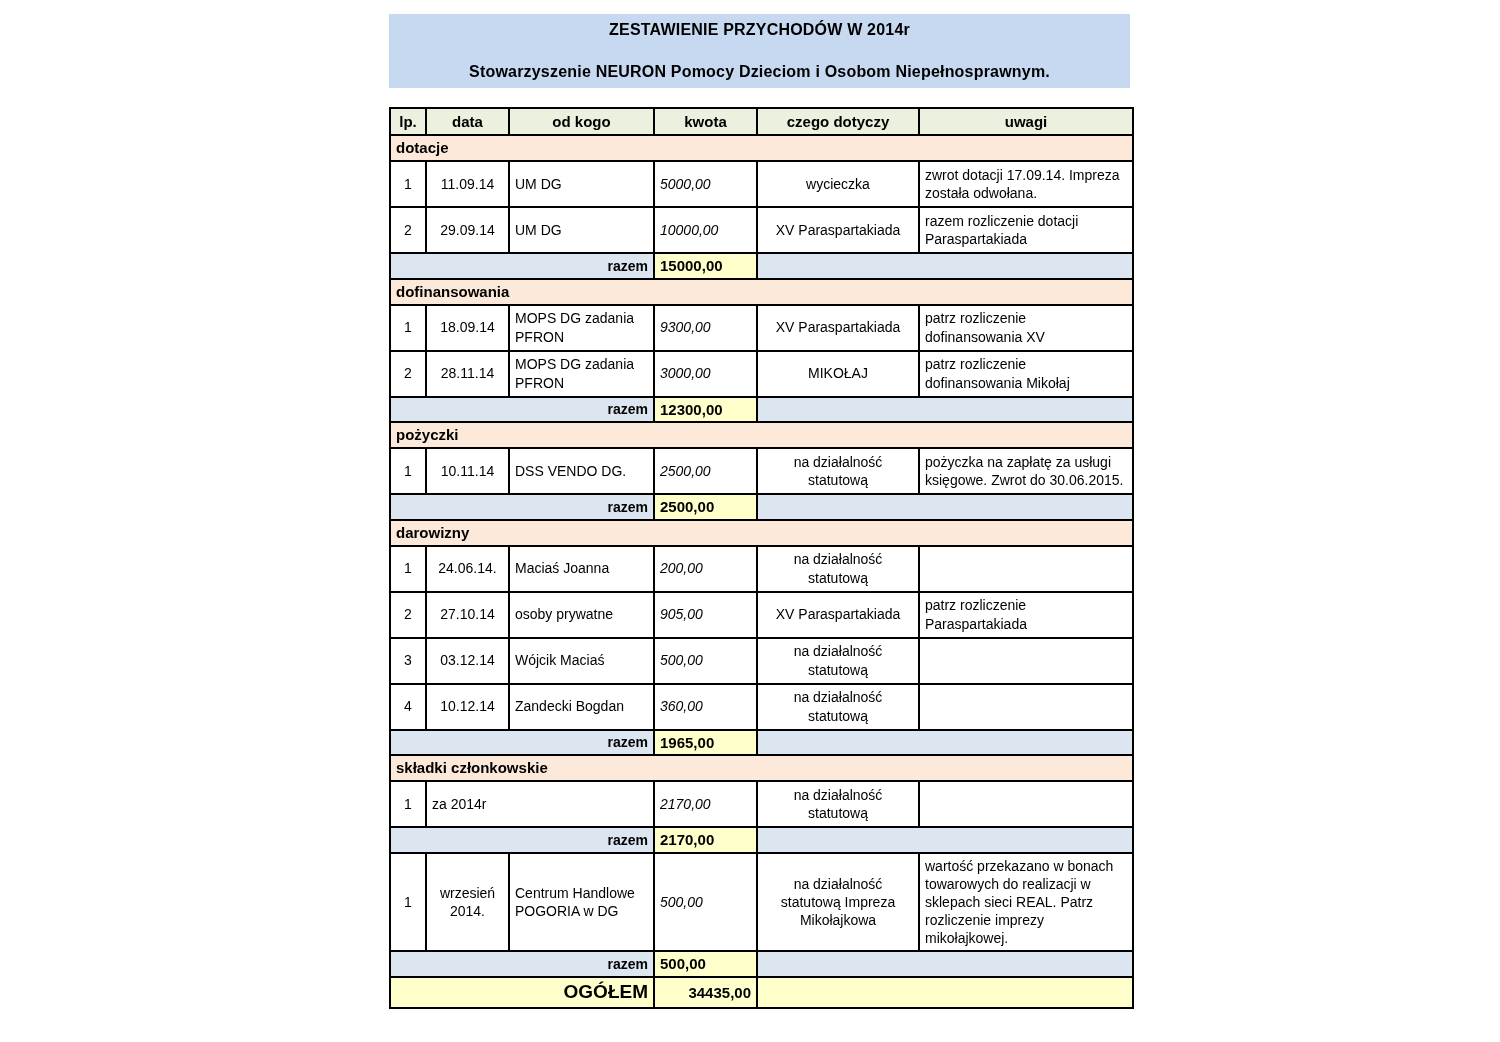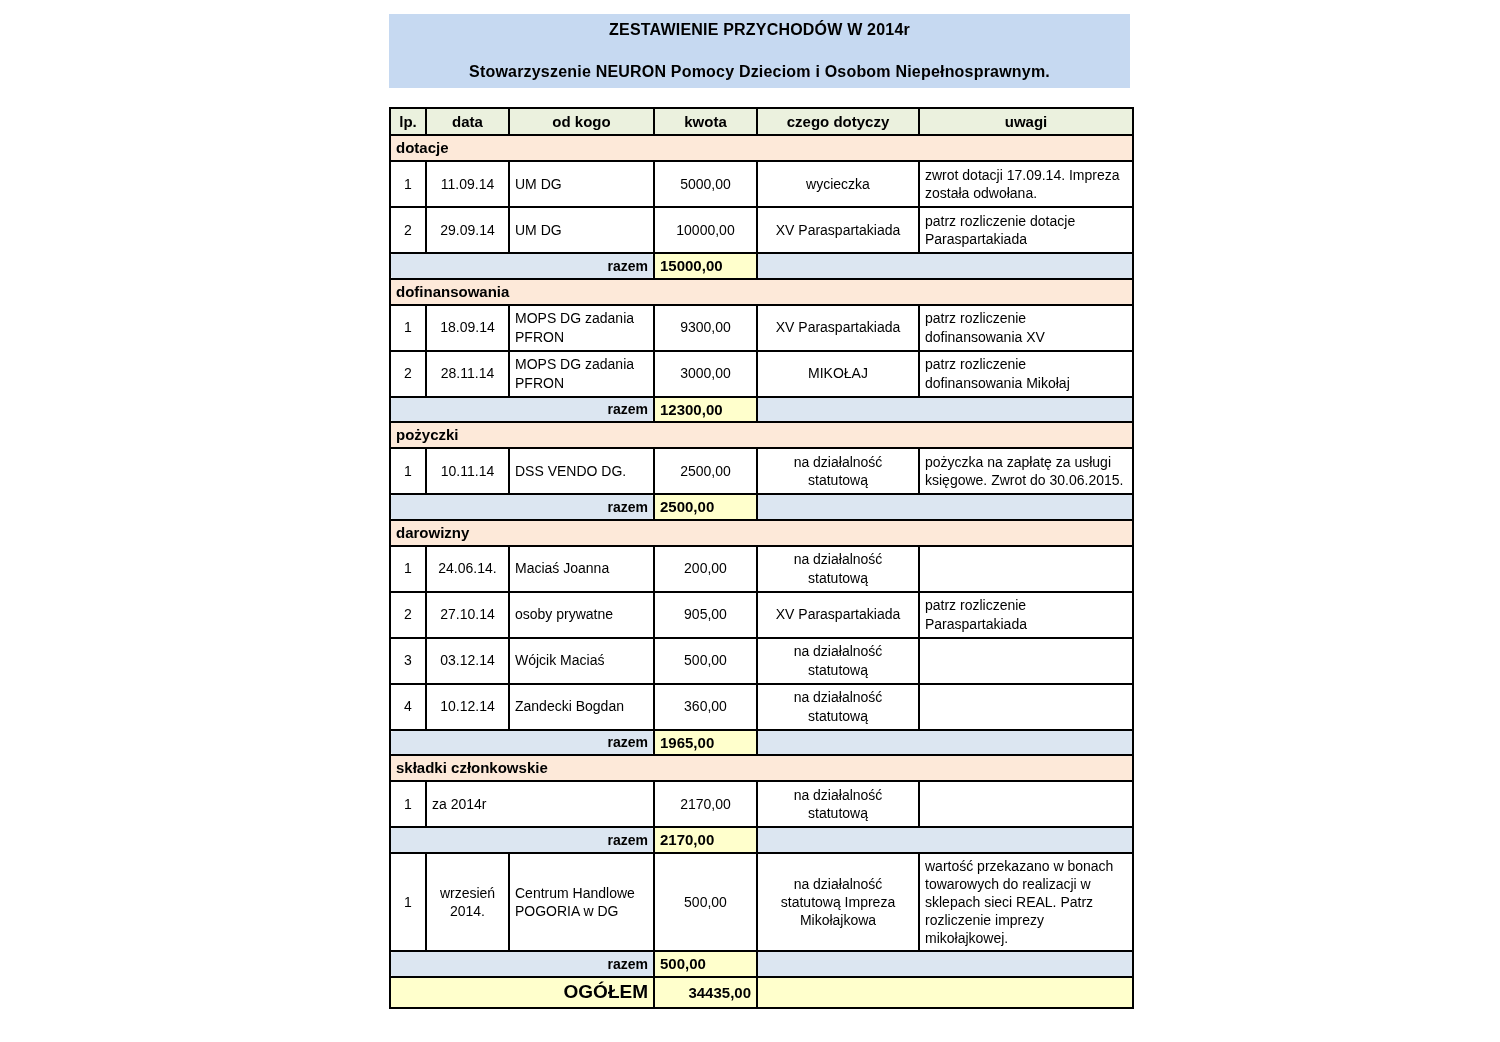--- a/index.html
+++ b/index.html
@@ -32,26 +32,26 @@
     height: 21px; padding: 2px;
   }
   td.section-cell {
     background: var(--section-bg, #fde9d9);
     font-weight: bold; font-size: 15px; text-align: left;
     height: 20px; padding: 2px 5px;
   }
   tr.data-row td { background: #ffffff; height: 38px; }
   td.al-c { text-align: center; }
   td.al-l { text-align: left; }
-  td.al-r { text-align: center; }
+  td.al-r { text-align: left; font-style: italic; }
   tr.razem-row td {
     background: var(--razem-bg, #dce6f1);
     font-weight: bold; padding: 2px 5px; height: 18px;
   }
-  td.razem-label { text-align: right; border-radius: 6px; }
+  td.razem-label { text-align: right; }
   td.razem-amount {
     background: var(--highlight-bg, #ffffcc) !important;
     text-align: left; font-size: 15px;
   }
   tr.total-row td {
     background: var(--highlight-bg, #ffffcc);
     font-weight: bold; height: 24px; padding: 2px 5px;
   }
   td.total-label { text-align: right; font-size: 19px; }
   td.total-amount { text-align: right; font-size: 15px; }
@@ -94,21 +94,21 @@
         <td class="al-r">5000,00</td>
         <td class="al-c">wycieczka</td>
         <td class="al-l">zwrot dotacji 17.09.14. Impreza została odwołana.</td>
       </tr>
       <tr class="data-row">
         <td class="al-c">2</td>
         <td class="al-c">29.09.14</td>
         <td class="al-l">UM DG</td>
         <td class="al-r">10000,00</td>
         <td class="al-c">XV Paraspartakiada</td>
-        <td class="al-l">patrz rozliczenie dotacje Paraspartakiada</td>
+        <td class="al-l">razem rozliczenie dotacji Paraspartakiada</td>
       </tr>
       <tr class="razem-row">
         <td class="razem-label" colspan="3">razem</td>
         <td class="razem-amount">15000,00</td>
         <td class="razem-rest" colspan="2"></td>
       </tr>
       <tr class="section-row">
         <td class="section-cell" colspan="6">dofinansowania</td>
       </tr>
       <tr class="data-row">

